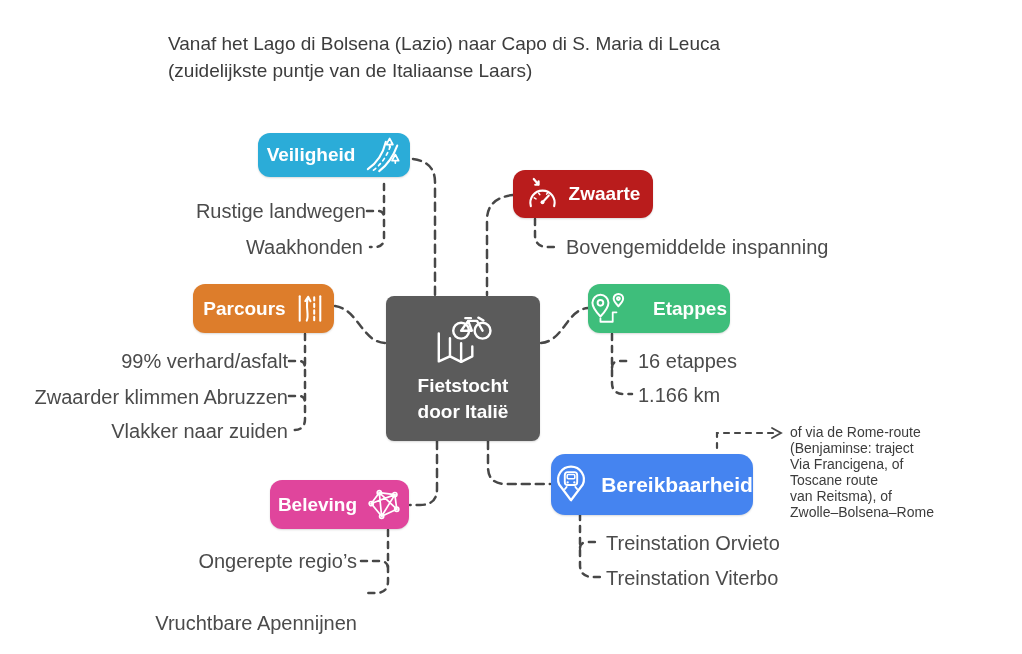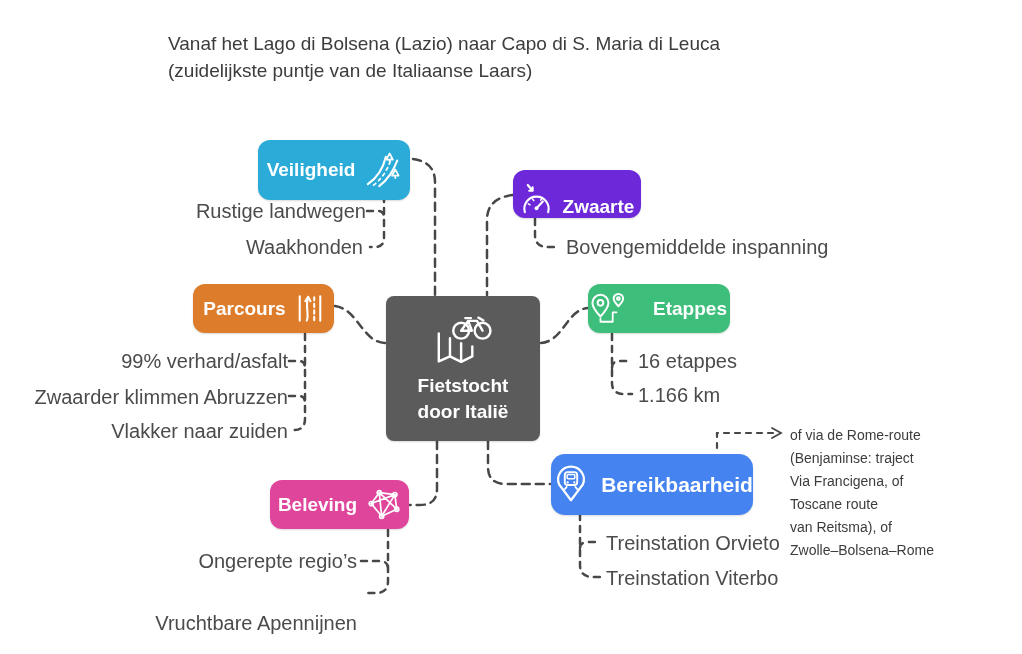--- a/index.html
+++ b/index.html
@@ -23,21 +23,21 @@
     flex-direction:column;gap:6px;border-radius:8px;font-size:19px;line-height:26px;
     text-align:center;
   }
   .central-label{white-space:pre-line;}
   .leaf{
     position:absolute;z-index:2;font-size:20px;line-height:20px;color:#4b4b4b;white-space:nowrap;
   }
   .leaf.r{text-align:right;}
   .note{
     position:absolute;left:790px;top:424px;width:160px;z-index:2;
-    font-size:14px;line-height:23px;color:#3c3c3c;white-space:pre-line;
+    font-size:14px;line-height:16px;color:#3c3c3c;white-space:pre-line;
   }
 </style>
 </head>
 <body>
 
 <div class="canvas">
 
   <div class="title">Vanaf het Lago di Bolsena (Lazio) naar Capo di S. Maria di Leuca
 (zuidelijkste puntje van de Italiaanse Laars)</div>
 
@@ -75,34 +75,34 @@
         <path d="M34 19 L41.5 8.5 H51 L57 19 M41.5 8.5 L45.5 19 H34"></path>
         <path d="M38.5 5.5 h6 M52.5 5 l5.5 3"></path>
         <path d="M10 22 V52 L22 46.5 L34 52.5 L46 46.5 V36"></path>
         <path d="M22 27 V46.5 M34 32.5 V52.5"></path>
       </svg>
     </span>
     <div class="central-label">Fietstocht
 door Italië</div>
   </div>
 
-  <div class="node" style="left: 258px; top: 140px; width: 152px; height: 60px; background-color: rgb(43, 172, 216);">
+  <div class="node" style="left: 258px; top: 133px; width: 152px; height: 44px; background-color: rgb(43, 172, 216);">
     <span>Veiligheid</span>
     <span class="icon">
       <svg width="36" height="36" viewBox="0 0 38 38" fill="none" stroke="#fff" stroke-width="2.2" stroke-linecap="round" stroke-linejoin="round">
         <path d="M3 34 C13 27 19 18 22 5"></path>
         <path d="M15 36 C24 29 30 20 34 9"></path>
         <path stroke-width="1.8" stroke-dasharray="3 4" d="M9 35 C18 28 24 19 28 6"></path>
         <path stroke-width="1.8" d="M26 1.5 L22.5 8 H29.5 Z M26 8 V10.5"></path>
         <path stroke-width="1.8" d="M32 18.5 L28.5 25 H35.5 Z M32 25 V27.5"></path>
       </svg>
     </span>
   </div>
 
-  <div class="node" style="left: 513px; top: 170px; width: 128px; height: 48px; background-color: #6d28d9; align-items: flex-end;">
+  <div class="node" style="left: 513px; top: 170px; width: 140px; height: 48px; background-color: #b91c1c;">
     <span class="icon">
       <svg width="33" height="35" viewBox="0 0 34 36" fill="none" stroke="#fff" stroke-width="2.2" stroke-linecap="round" stroke-linejoin="round">
         <path d="M8 2 L13 8 M13 8 V4.5 M13 8 H9.5"></path>
         <path d="M5 30 A12.5 12.5 0 1 1 29 30"></path>
         <path stroke-width="1.6" d="M8.5 21.5 l1.8 1 M13 16.5 l1.2 1.6 M22.5 16 l-1.2 1.6"></path>
         <path d="M17 26 L23.5 19"></path>
         <circle cx="17" cy="26" r="2" fill="#fff" stroke="none"></circle>
       </svg>
     </span>
     <span>Zwaarte</span>

